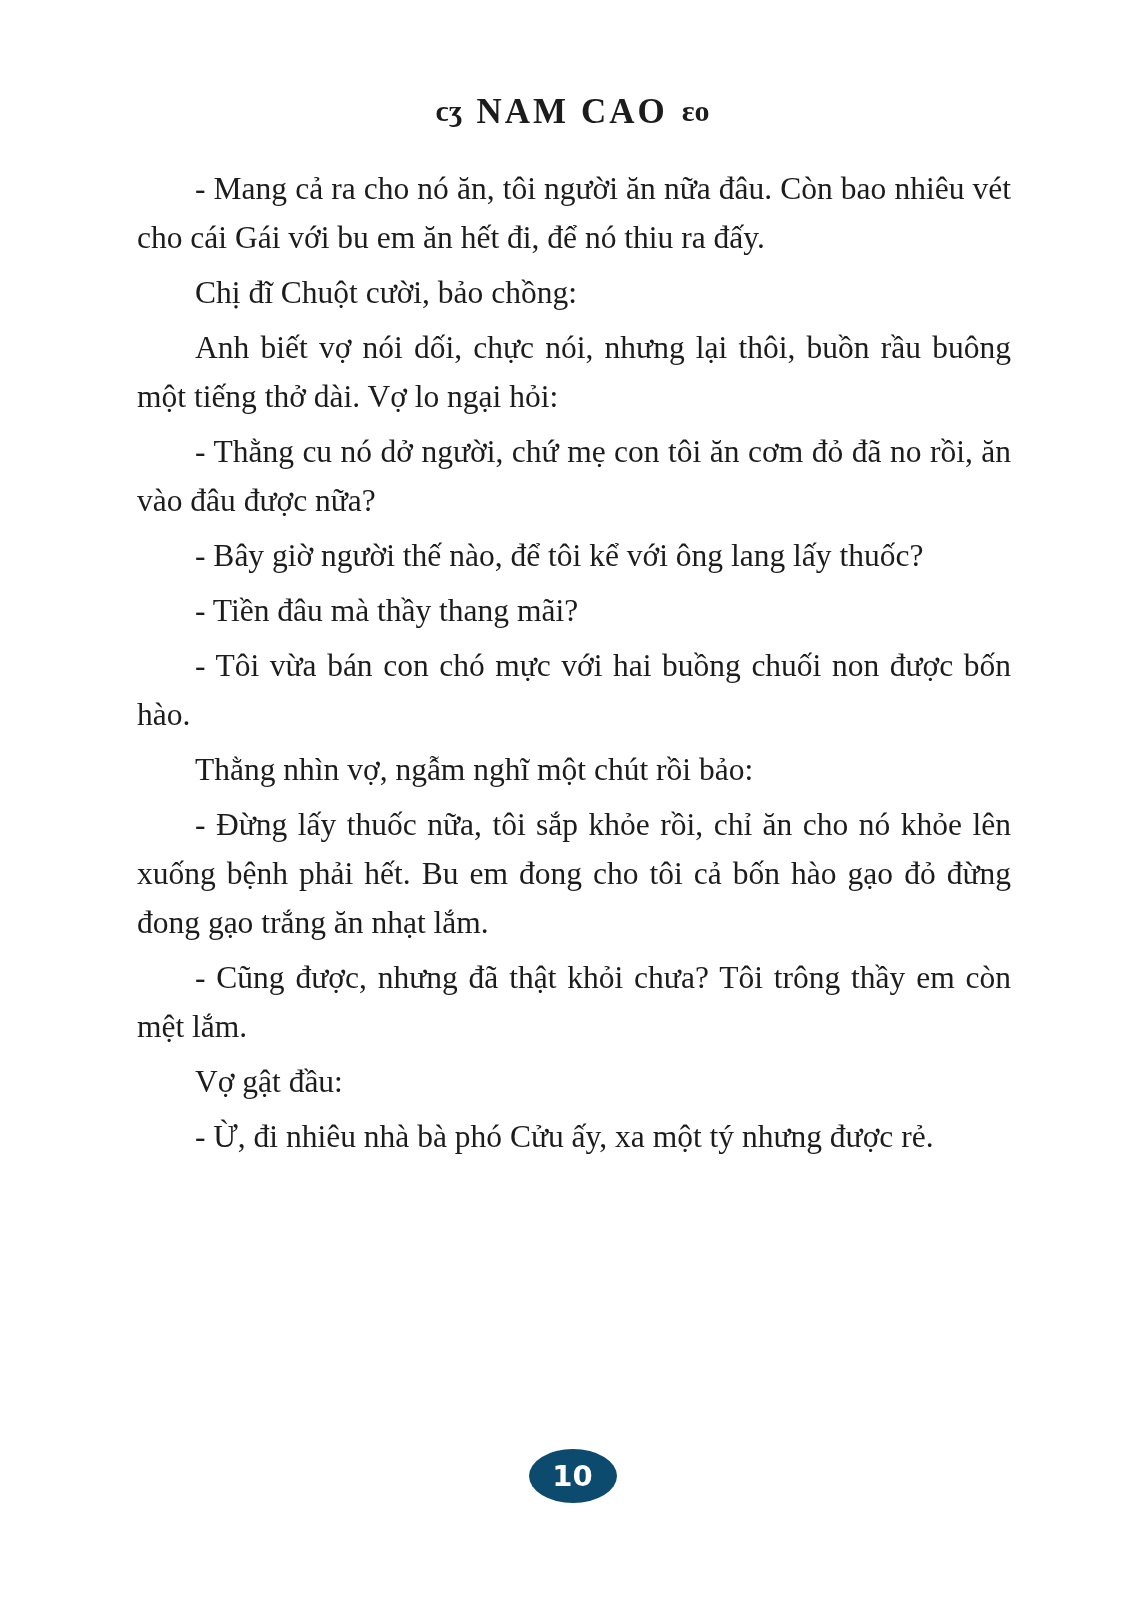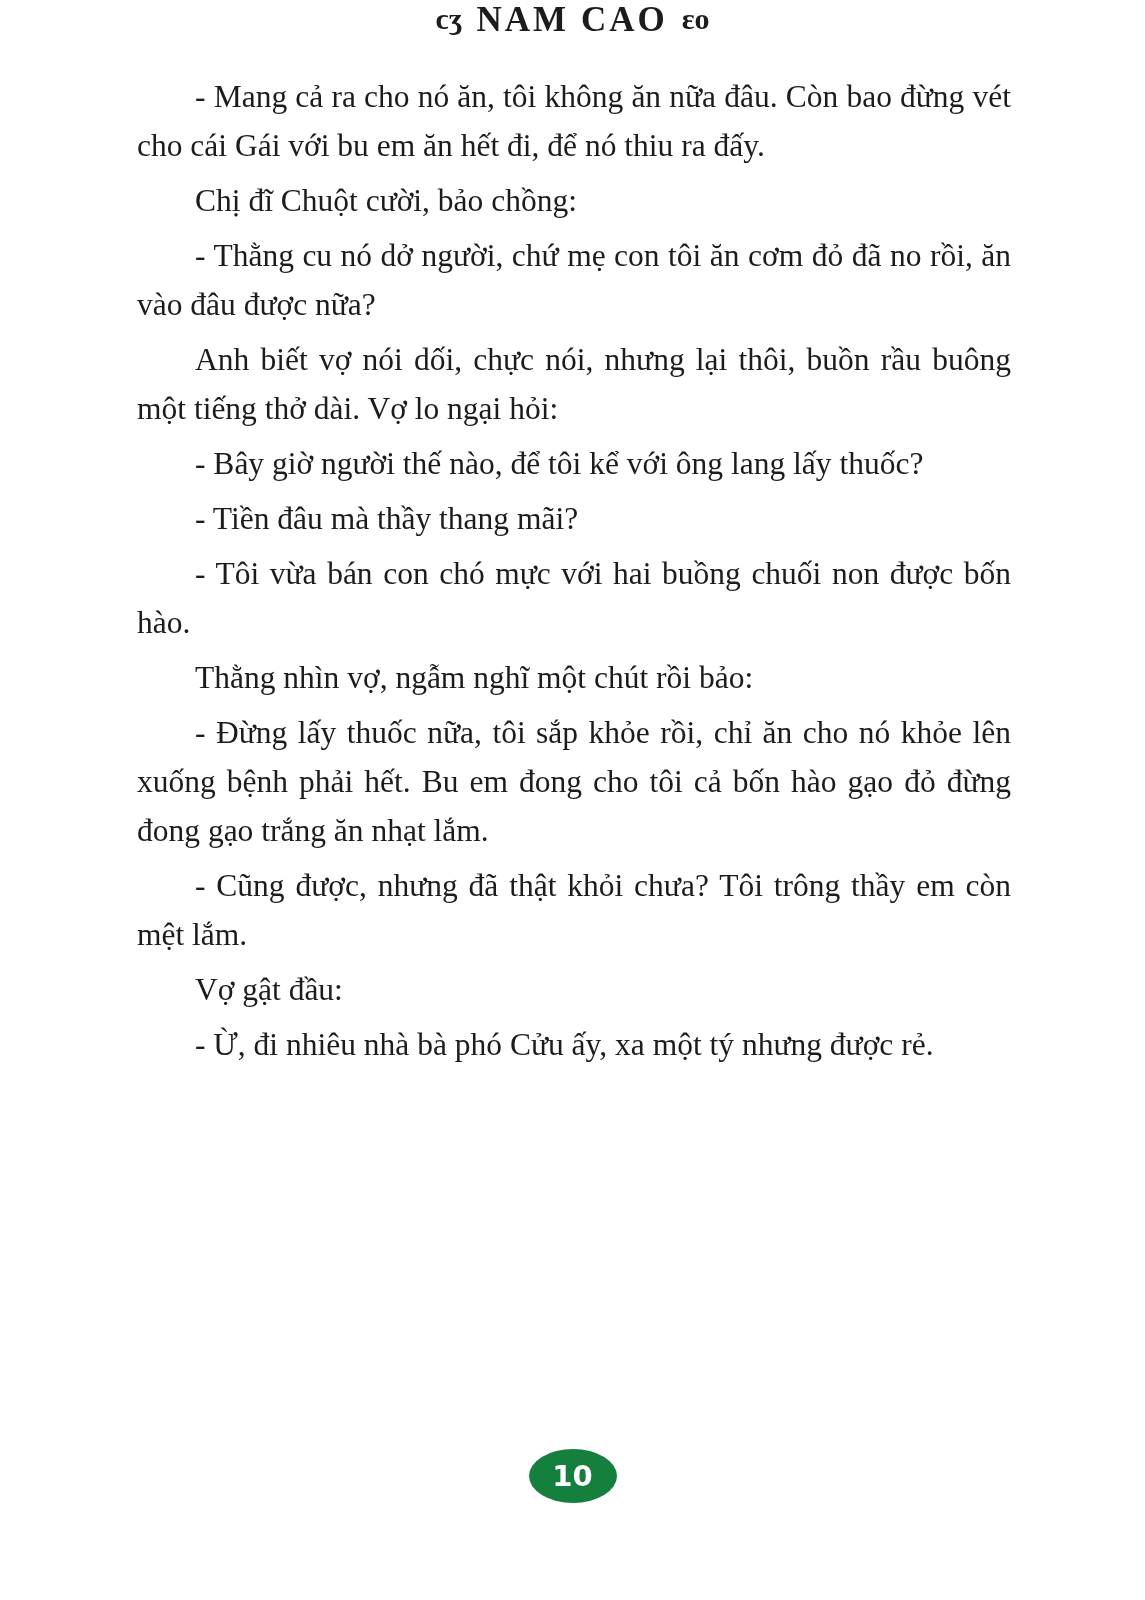--- a/index.html
+++ b/index.html
@@ -10,20 +10,21 @@
   .sheet {
     position: relative;
     width: 1145px;
     height: 1600px;
     background: #ffffff;
     color: #1c1c1c;
     font-family: "Liberation Serif", serif;
     overflow: hidden;
   }
   .page-header {
+    padding-top: 92px;
     text-align: center;
     font-weight: bold;
     font-size: 35px;
     letter-spacing: 3px;
     color: #1c1c1c;
     white-space: nowrap;
   }
   .ornament {
     font-weight: bold;
     font-size: 30px;
@@ -44,21 +45,21 @@
     margin: 0 0 6px 0;
     text-indent: 58px;
   }
   .page-number-badge {
     position: absolute;
     left: 50%;
     top: 1449px;
     transform: translateX(-50%);
     width: 88px;
     height: 54px;
-    background: #15803d;
+    background: #0c4a6e;
     border-radius: 50%;
     display: flex;
     align-items: center;
     justify-content: center;
   }
   .page-number-badge span {
     color: #ffffff;
     font-family: "DejaVu Sans", sans-serif;
     font-weight: bold;
     font-size: 29px;
@@ -68,24 +69,24 @@
 </head>
 <body>
 
 <div class="sheet">
 
   <div class="page-header">
     <span class="ornament">ϲʒ</span><span>NAM CAO</span><span class="ornament">ɛᴏ</span>
   </div>
 
   <div class="page-body">
-    <p>- Mang cả ra cho nó ăn, tôi không ăn nữa đâu. Còn bao đừng vét cho cái Gái với bu em ăn hết đi, để nó thiu ra đấy.</p>
+    <p>- Mang cả ra cho nó ăn, tôi người ăn nữa đâu. Còn bao nhiêu vét cho cái Gái với bu em ăn hết đi, để nó thiu ra đấy.</p>
     <p>Chị đĩ Chuột cười, bảo chồng:</p>
+    <p>Anh biết vợ nói dối, chực nói, nhưng lại thôi, buồn rầu buông một tiếng thở dài. Vợ lo ngại hỏi:</p>
     <p>- Thằng cu nó dở người, chứ mẹ con tôi ăn cơm đỏ đã no rồi, ăn vào đâu được nữa?</p>
-    <p>Anh biết vợ nói dối, chực nói, nhưng lại thôi, buồn rầu buông một tiếng thở dài. Vợ lo ngại hỏi:</p>
     <p>- Bây giờ người thế nào, để tôi kể với ông lang lấy thuốc?</p>
     <p>- Tiền đâu mà thầy thang mãi?</p>
     <p>- Tôi vừa bán con chó mực với hai buồng chuối non được bốn hào.</p>
     <p>Thằng nhìn vợ, ngẫm nghĩ một chút rồi bảo:</p>
     <p>- Đừng lấy thuốc nữa, tôi sắp khỏe rồi, chỉ ăn cho nó khỏe lên xuống bệnh phải hết. Bu em đong cho tôi cả bốn hào gạo đỏ đừng đong gạo trắng ăn nhạt lắm.</p>
     <p>- Cũng được, nhưng đã thật khỏi chưa? Tôi trông thầy em còn mệt lắm.</p>
     <p>Vợ gật đầu:</p>
     <p>- Ừ, đi nhiêu nhà bà phó Cửu ấy, xa một tý nhưng được rẻ.</p>
   </div>
 

